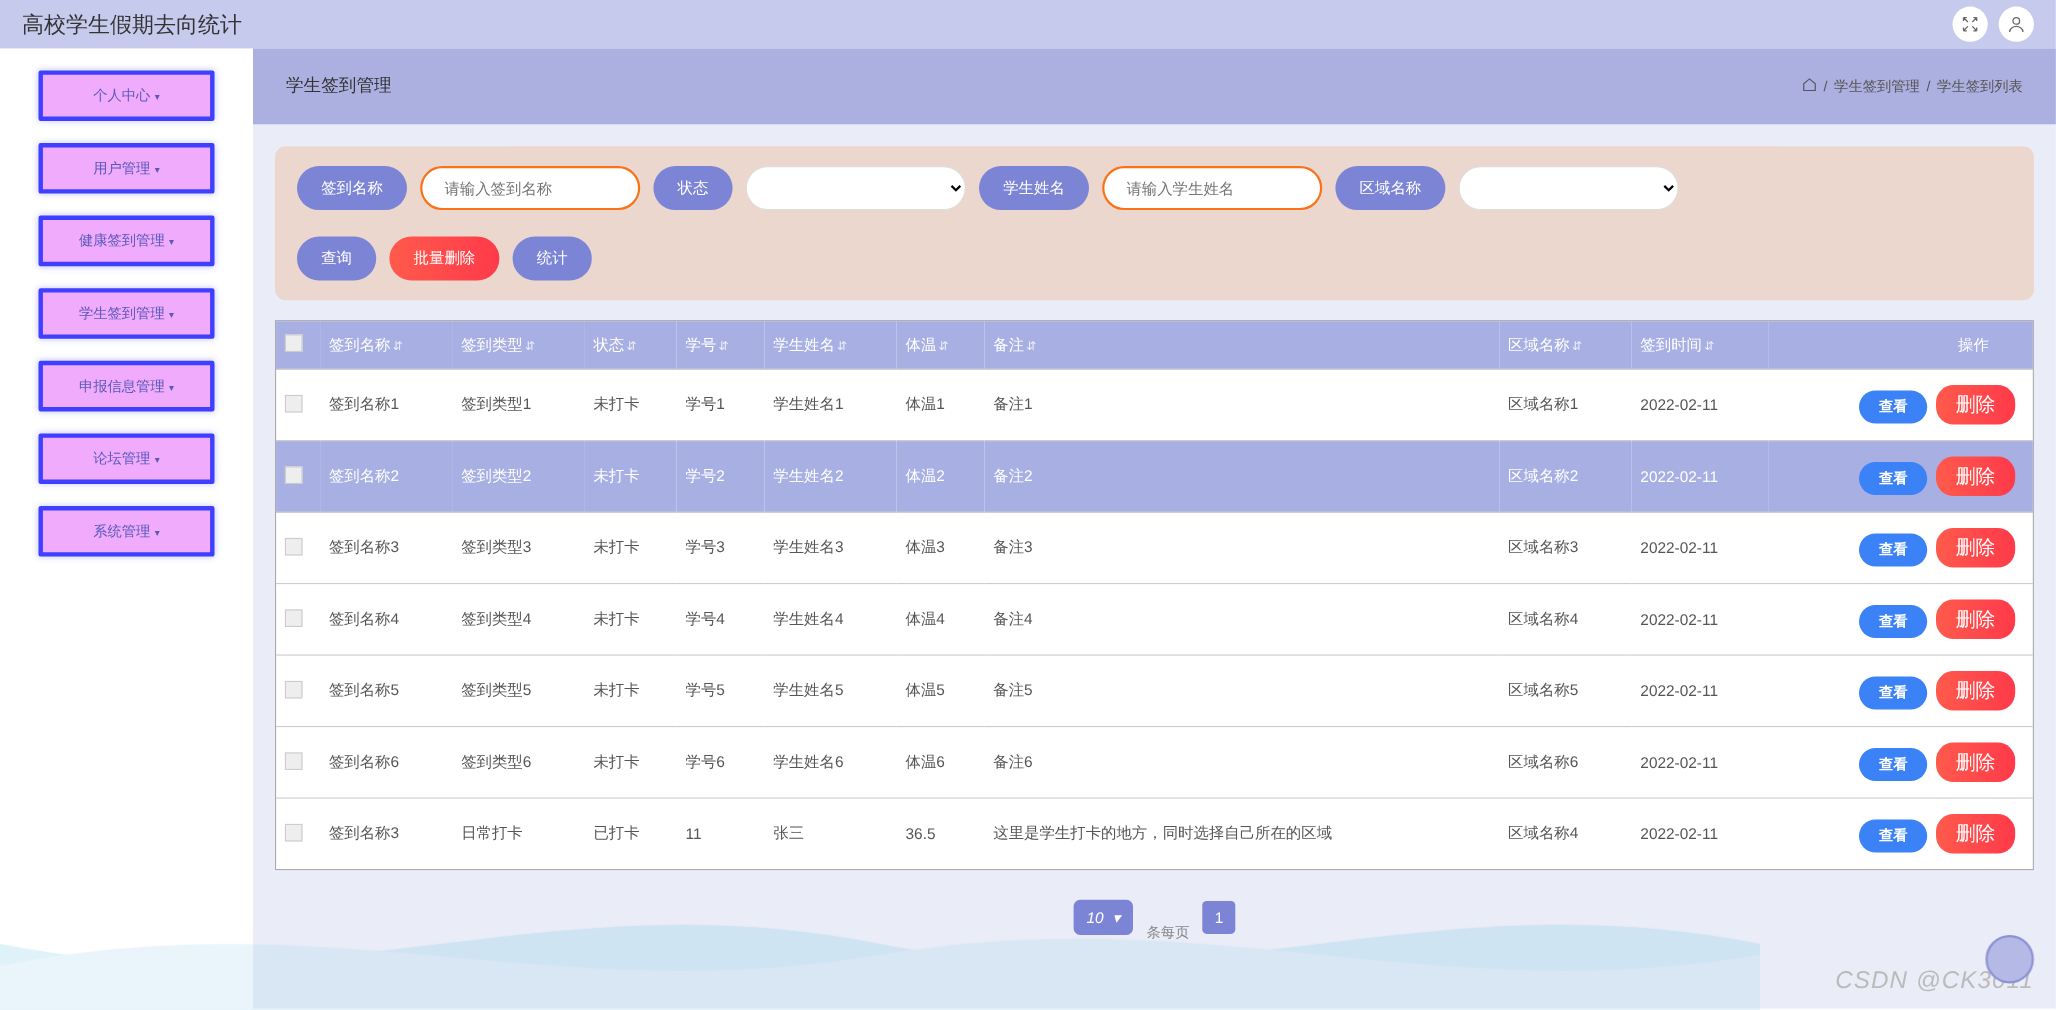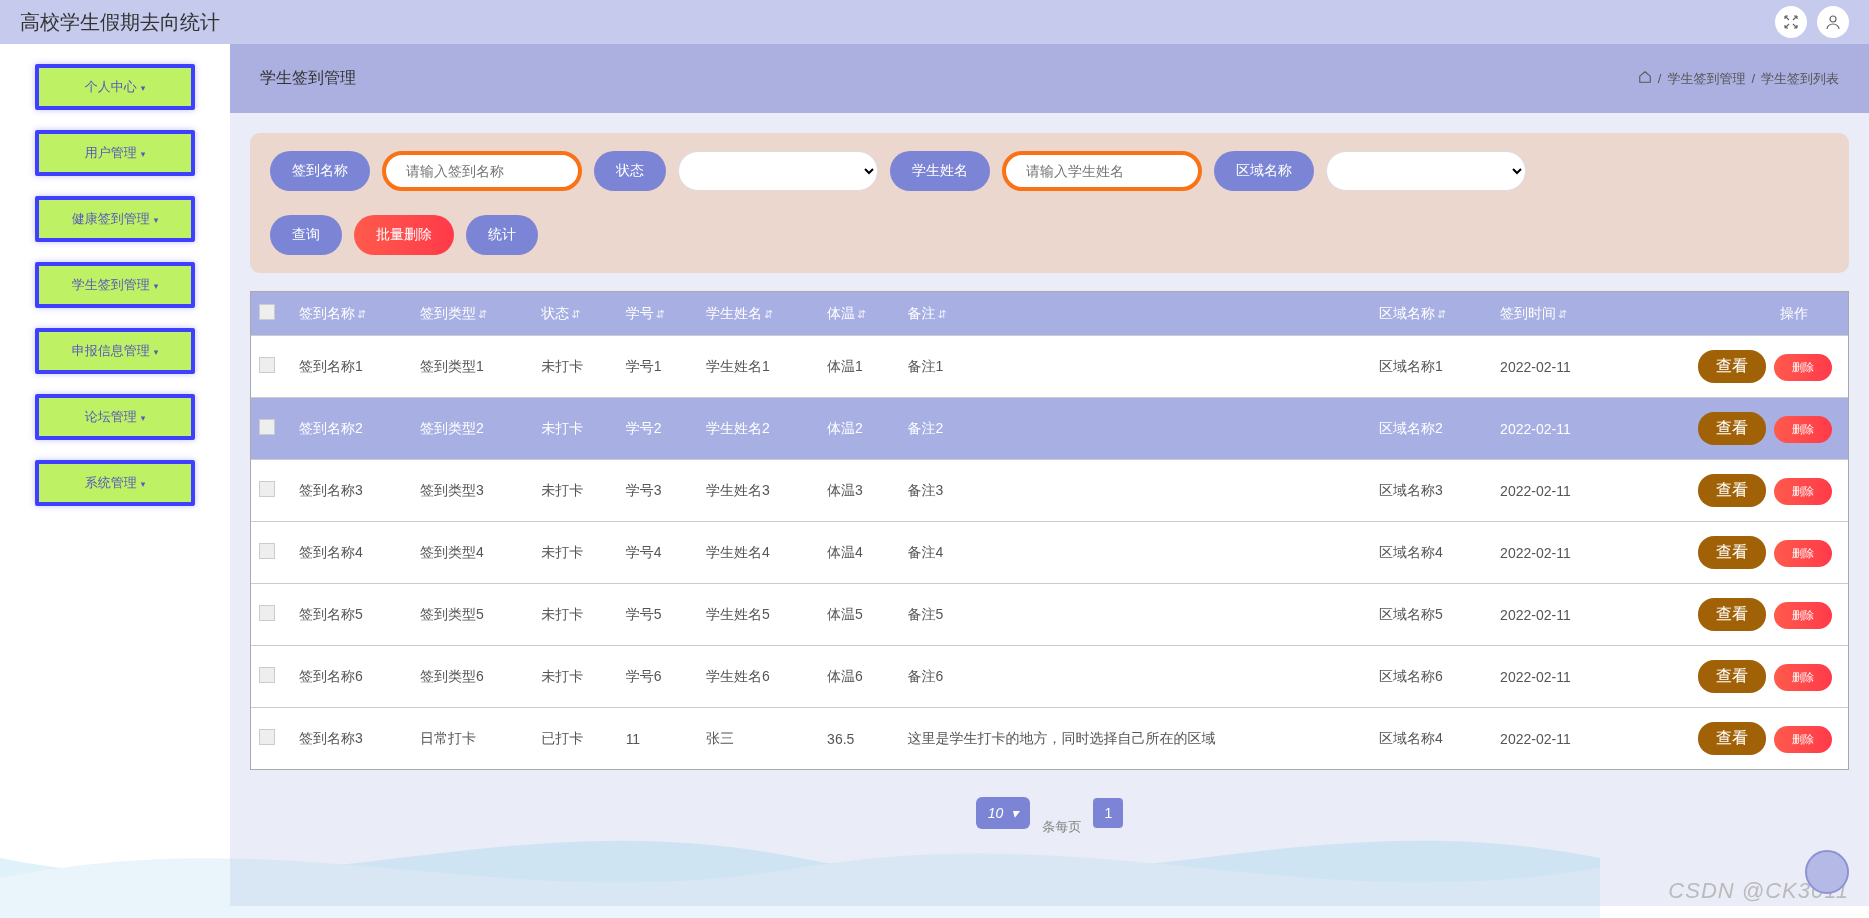--- a/index.html
+++ b/index.html
@@ -28,21 +28,21 @@
     .layout { display: flex; min-height: calc(100vh - 56px); }
     
     .sidebar {
       width: 230px;
       padding: 20px 35px;
       display: flex;
       flex-direction: column;
       gap: 20px;
     }
     .sidebar-item {
-      background: #bef264;
+      background: #f0abfc;
       border: 4px solid #3f3fff;
       border-radius: 2px;
       padding: 10px 0;
       text-align: center;
       color: #5858bb;
       font-size: 13px;
       cursor: pointer;
       position: relative;
       box-shadow: 0 0 6px rgba(63,63,255,0.3);
     }
@@ -79,21 +79,21 @@
       height: 40px;
       display: inline-flex;
       align-items: center;
       border: none;
       cursor: pointer;
       font-size: 14px;
     }
     .pill-red { background: linear-gradient(90deg, #ff5a4c, #ff3a4a); }
     .filter-input {
       border-radius: 24px;
-      border: 4px solid #f97316;
+      border: 2px solid #f97316;
       height: 40px;
       padding: 0 20px;
       width: 200px;
       font-size: 14px;
     }
     .filter-select {
       border-radius: 24px;
       border: 1px solid #ddd;
       height: 40px;
       padding: 0 20px;
@@ -124,36 +124,37 @@
     }
     tbody tr.hovered { background: #a7afe3; border-radius: 27px; }
     tbody tr.hovered td { color: #fff; }
     .cb {
       width: 16px; height: 16px;
       border: 1px solid #ccc;
       background: #eee;
       display: inline-block;
     }
     .btn-view {
-      background: #a16207;
+      background: #3b82f6;
       color: #fff;
       border-radius: 16px;
       padding: 6px 18px;
       border: none;
       cursor: pointer;
-      font-size: 16px;
+      font-size: 13px;
+      font-weight: bold;
     }
     .btn-del {
       background: linear-gradient(90deg, #ff5a4c, #ff3a4a);
       color: #fff;
       border-radius: 16px;
       padding: 6px 18px;
       border: none;
       cursor: pointer;
-      font-size: 11px;
+      font-size: 18px;
       margin-left: 4px;
     }
     td.ops { text-align: right; padding-right: 16px; }
     
     .pagination {
       display: flex;
       justify-content: center;
       align-items: center;
       gap: 12px;
       padding: 20px 0 40px;

